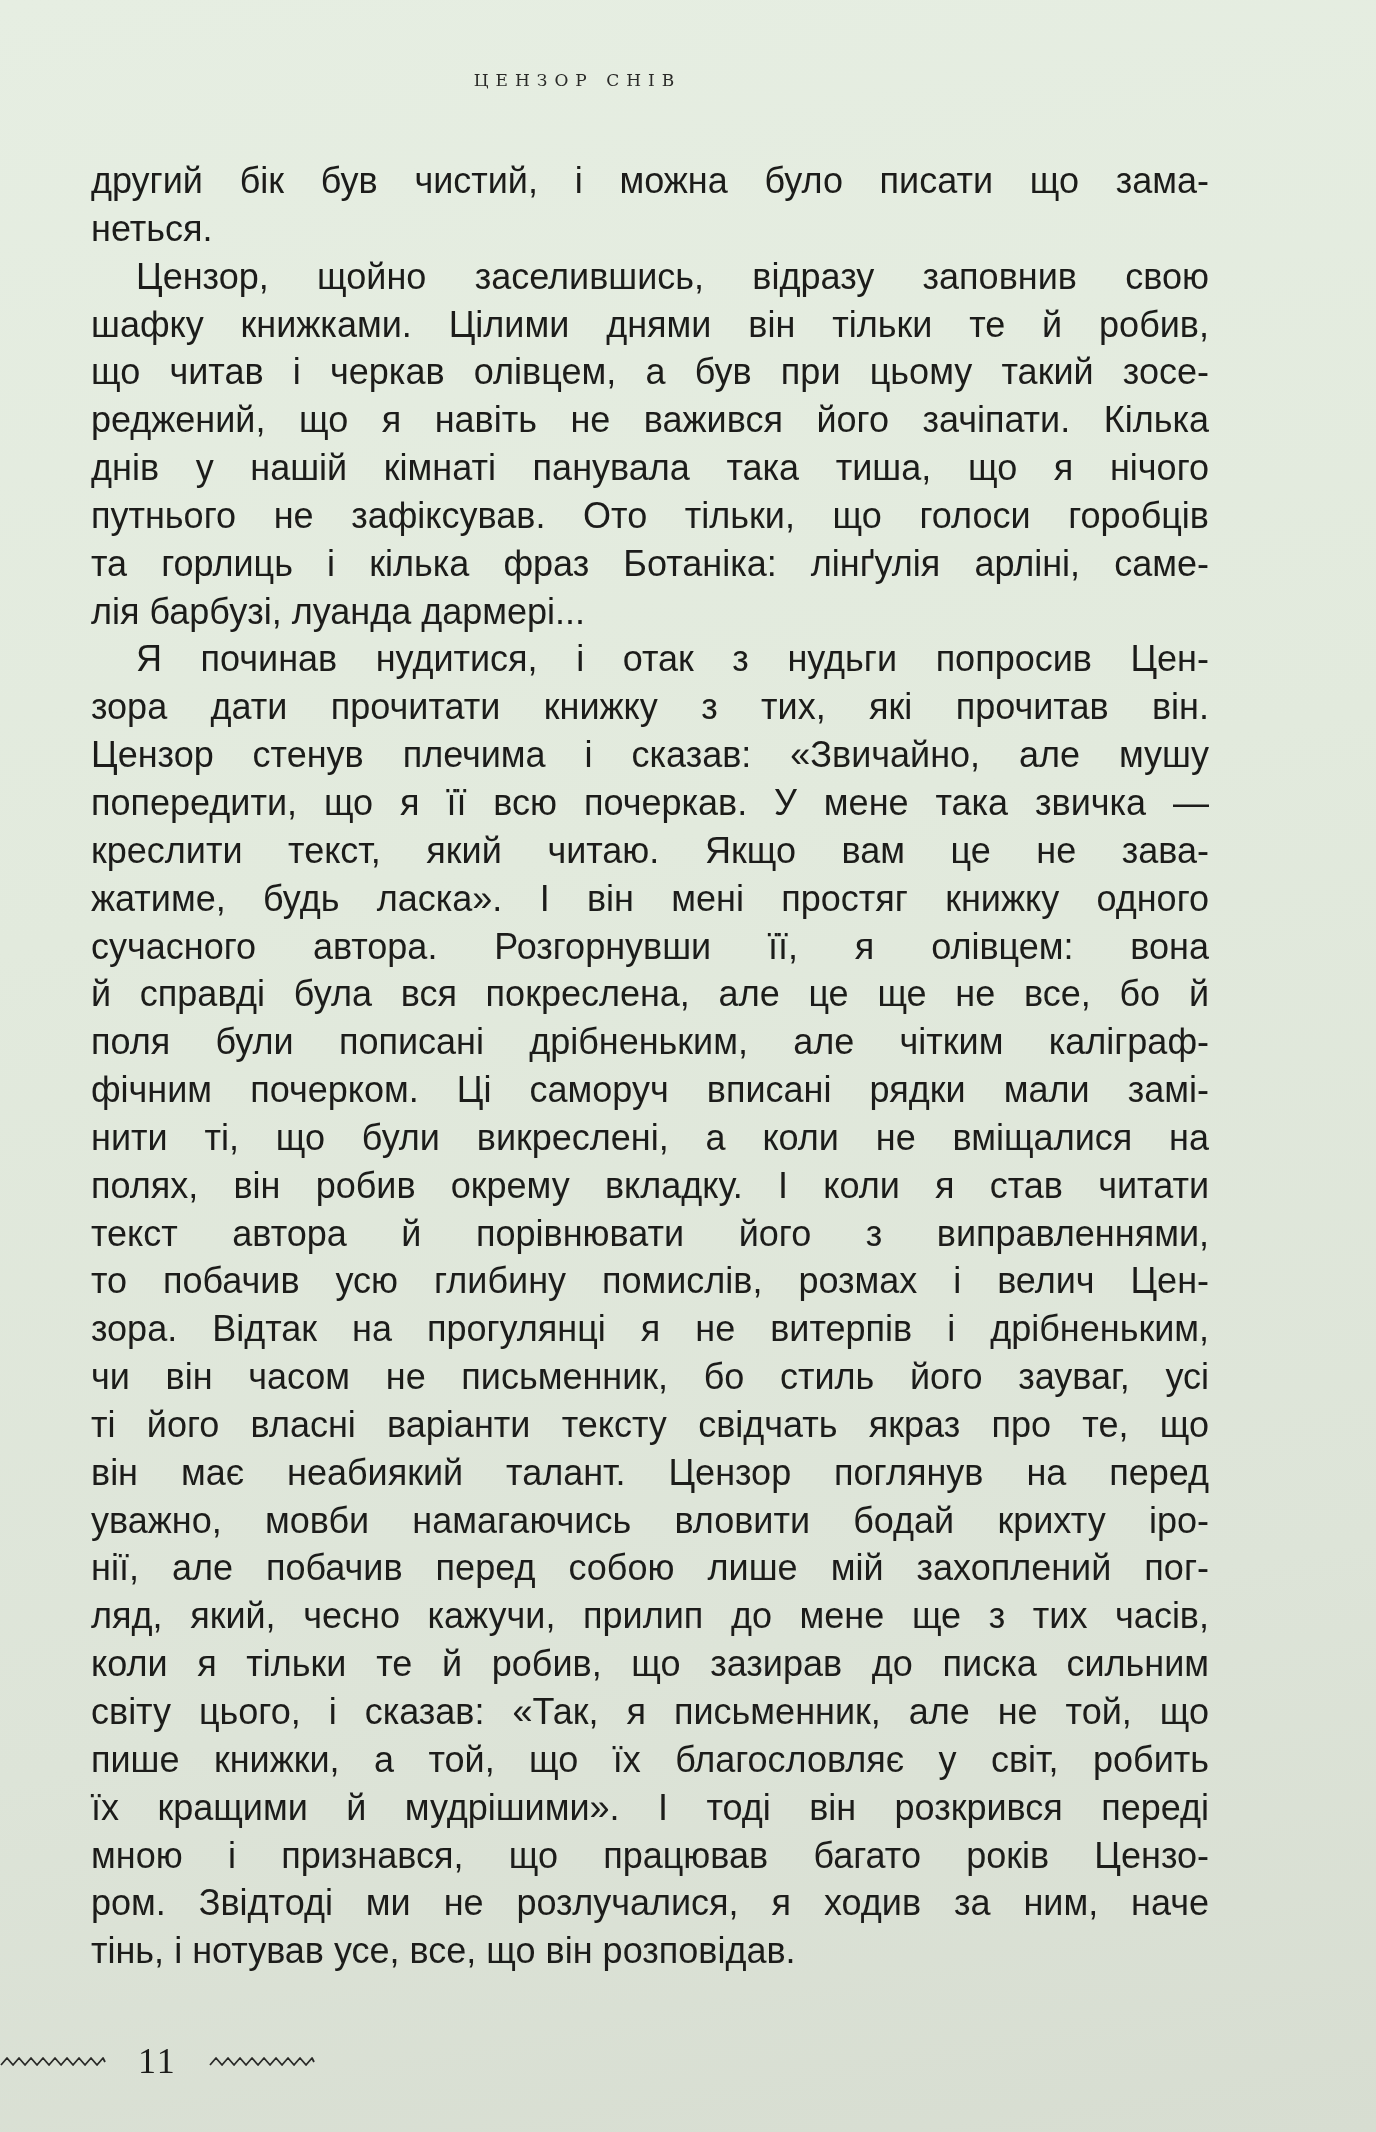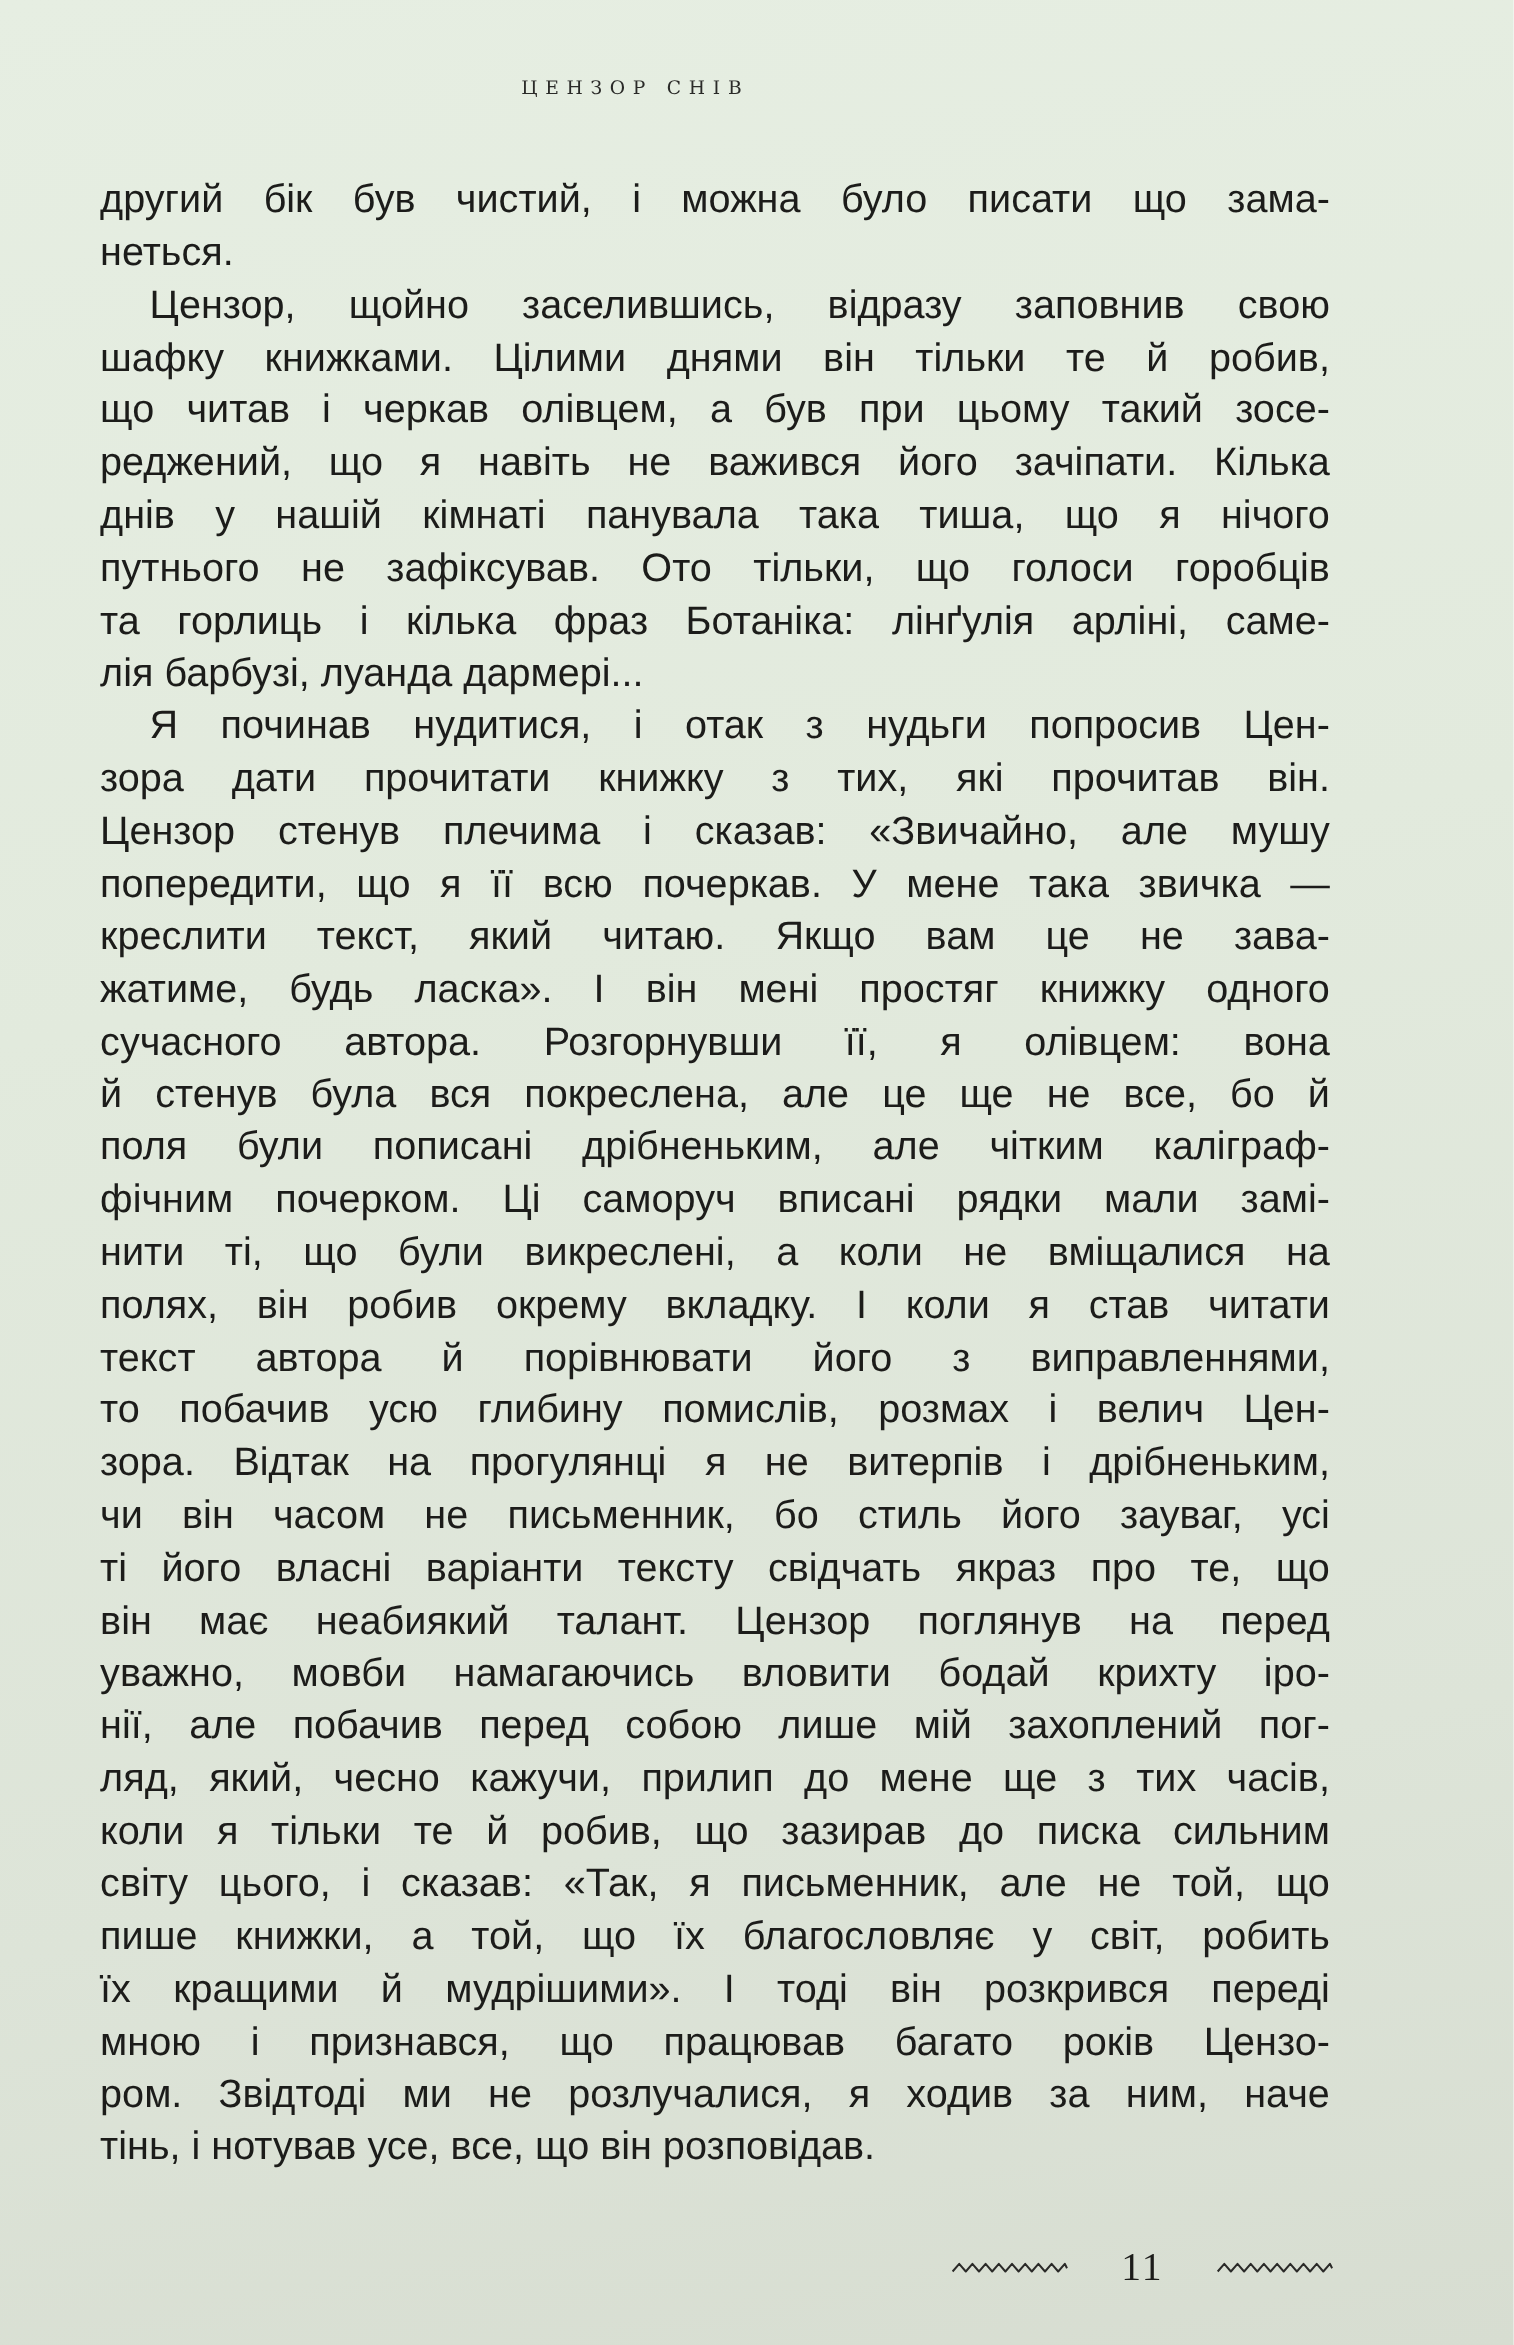--- a/index.html
+++ b/index.html
@@ -61,23 +61,23 @@
     }
     .line.last {
       text-align-last: left;
     }
     .folio {
       position: absolute;
       top: 2040px;
       left: 0;
       width: 1212px;
       display: flex;
-      justify-content: flex-end;
+      justify-content: flex-start;
       align-items: center;
-      gap: 48px;
+      gap: 32px;
     }
     .folio .num {
       font-family: "Liberation Serif", serif;
       font-size: 36px;
       color: #1c1c1a;
       letter-spacing: 2px;
     }
     .wave svg {
       display: block;
     }
@@ -102,21 +102,21 @@
     <span class="line">путнього не зафіксував. Ото тільки, що голоси горобців</span>
     <span class="line">та горлиць і кілька фраз Ботаніка: лінґулія арліні, саме-</span>
     <span class="line last">лія барбузі, луанда дармері...</span>
     <span class="line indent">Я починав нудитися, і отак з нудьги попросив Цен-</span>
     <span class="line">зора дати прочитати книжку з тих, які прочитав він.</span>
     <span class="line">Цензор стенув плечима і сказав: «Звичайно, але мушу</span>
     <span class="line">попередити, що я її всю почеркав. У мене така звичка —</span>
     <span class="line">креслити текст, який читаю. Якщо вам це не зава-</span>
     <span class="line">жатиме, будь ласка». І він мені простяг книжку одного</span>
     <span class="line">сучасного автора. Розгорнувши її, я олівцем: вона</span>
-    <span class="line">й стенув була вся покреслена, але це ще не все, бо й</span>
+    <span class="line">й справді була вся покреслена, але це ще не все, бо й</span>
     <span class="line">поля були пописані дрібненьким, але чітким каліграф-</span>
     <span class="line">фічним почерком. Ці саморуч вписані рядки мали замі-</span>
     <span class="line">нити ті, що були викреслені, а коли не вміщалися на</span>
     <span class="line">полях, він робив окрему вкладку. І коли я став читати</span>
     <span class="line">текст автора й порівнювати його з виправленнями,</span>
     <span class="line">то побачив усю глибину помислів, розмах і велич Цен-</span>
     <span class="line">зора. Відтак на прогулянці я не витерпів і дрібненьким,</span>
     <span class="line">чи він часом не письменник, бо стиль його зауваг, усі</span>
     <span class="line">ті його власні варіанти тексту свідчать якраз про те, що</span>
     <span class="line">він має неабиякий талант. Цензор поглянув на перед</span>

